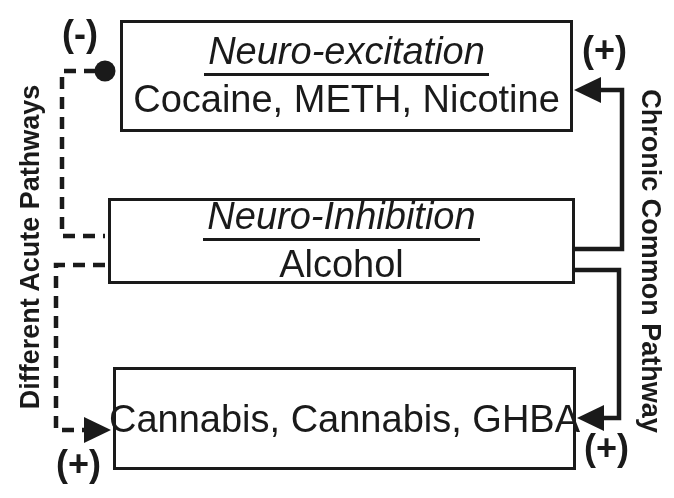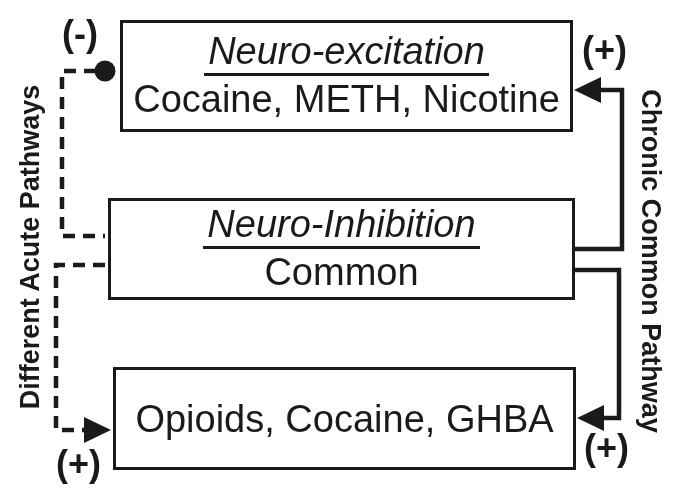--- a/index.html
+++ b/index.html
@@ -28,21 +28,21 @@
     box-sizing: border-box;
     border: 3px solid #1a1a1a;
     background: #ffffff;
     display: flex;
     flex-direction: column;
     align-items: center;
     justify-content: center;
     text-align: center;
   }
   #box-excitation { left: 120px; top: 20px;  width: 453px; height: 112px; }
-  #box-inhibition { left: 108px; top: 198px; width: 467px; height: 102px; }
+  #box-inhibition { left: 108px; top: 198px; width: 467px; height: 86px; }
   #box-inhibition2{ left: 113px; top: 367px; width: 463px; height: 103px; }
   .node-title {
     font-size: 38px;
     font-style: italic;
     line-height: 1.05;
     display: inline-block;
     border-bottom: 3px solid #1a1a1a;
     padding: 0 4px 1px 4px;
     white-space: nowrap;
   }
@@ -104,25 +104,25 @@
     <polygon points="577,418 604,405 604,431" fill="#1a1a1a"></polygon>
   </svg>
 
   <div class="node-box" id="box-excitation">
     <span class="node-title">Neuro-excitation</span>
     <span class="node-drugs">Cocaine, METH, Nicotine</span>
   </div>
 
   <div class="node-box" id="box-inhibition">
     <span class="node-title">Neuro-Inhibition</span>
-    <span class="node-drugs">Common</span>
+    <span class="node-drugs">Alcohol</span>
   </div>
 
   <div class="node-box" id="box-inhibition2">
-    <span class="node-drugs">Opioids, Cocaine, GHBA</span>
+    <span class="node-drugs">Cannabis, Cannabis, GHBA</span>
   </div>
 
   <div class="sign-label" id="sign-top-left">(-)</div>
   <div class="sign-label" id="sign-top-right">(+)</div>
   <div class="sign-label" id="sign-bottom-left">(+)</div>
   <div class="sign-label" id="sign-bottom-right">(+)</div>
 
   <div class="vertical-label" id="label-acute">Different Acute Pathways</div>
   <div class="vertical-label" id="label-chronic">Chronic Common Pathway</div>
 

